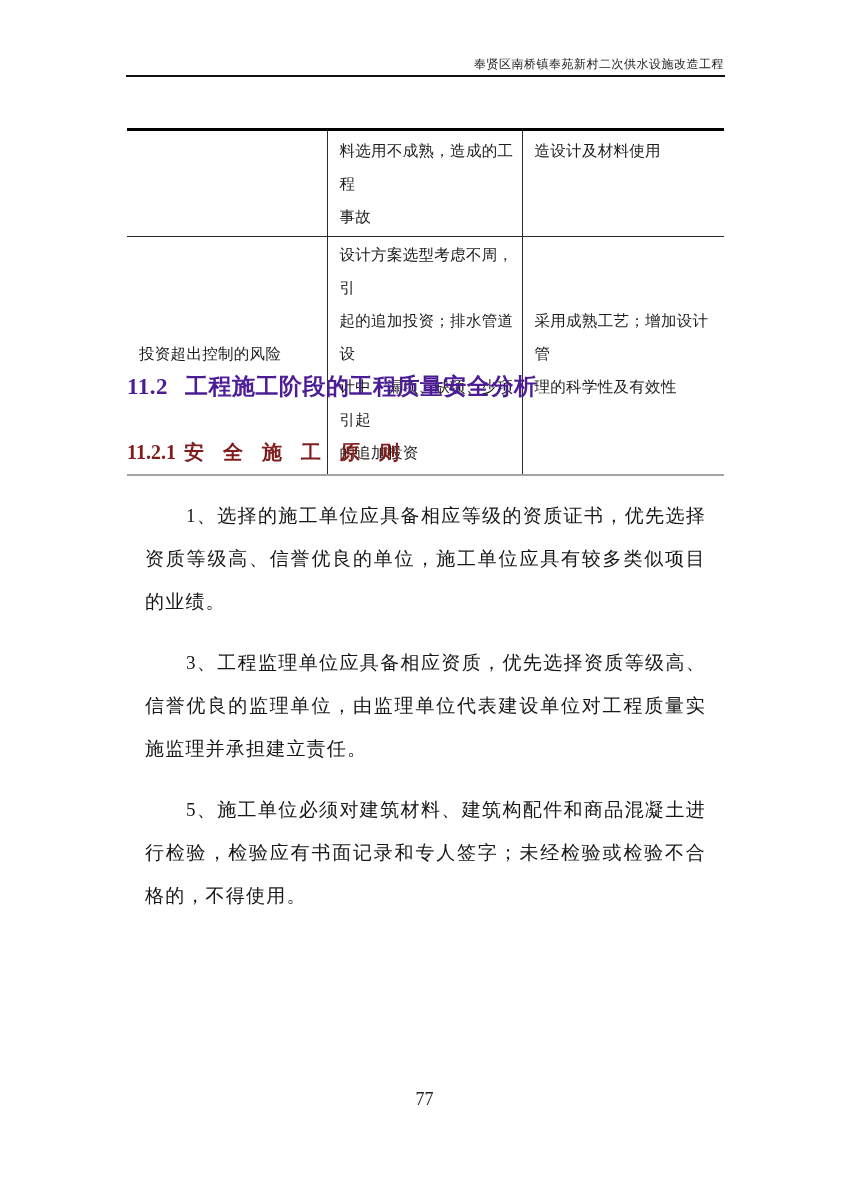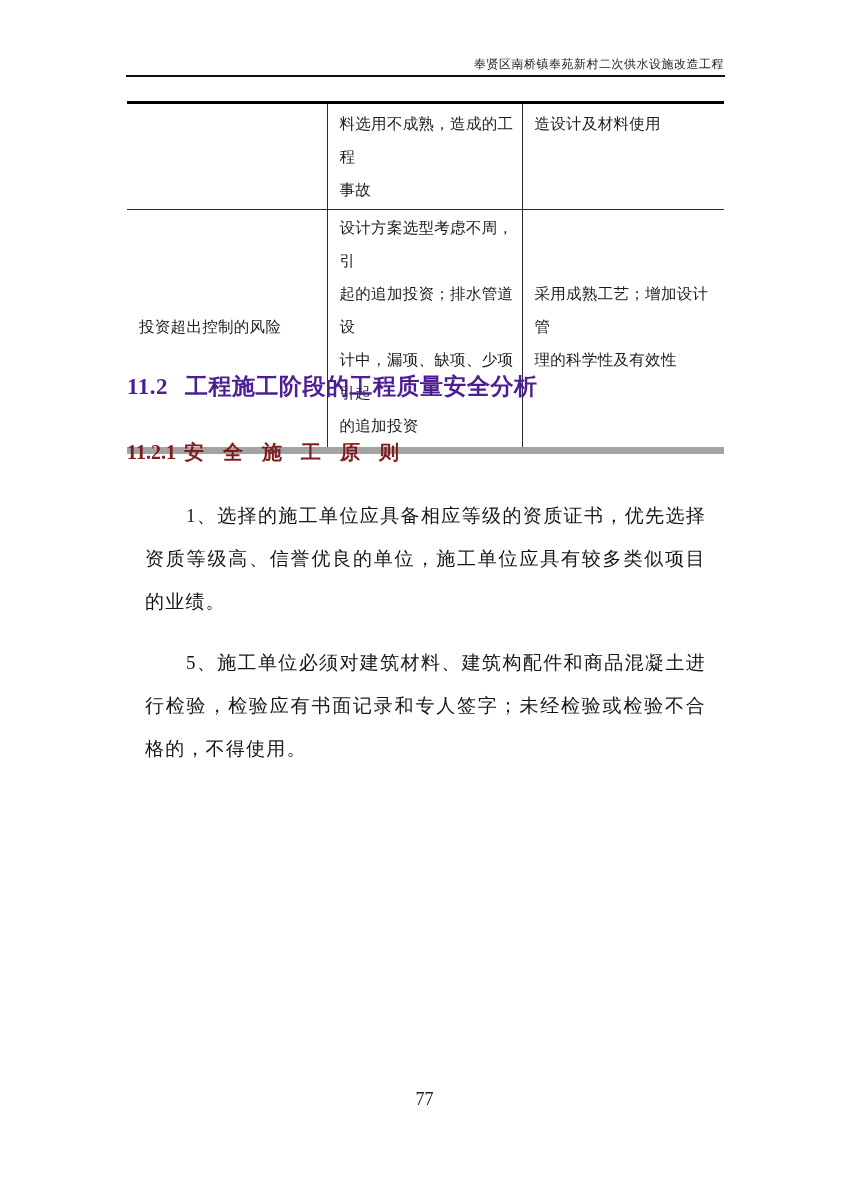--- a/index.html
+++ b/index.html
@@ -42,21 +42,21 @@
     position: absolute;
     top: 101px;
     left: 127px;
     width: 597px;
     border-collapse: collapse;
     table-layout: fixed;
     font-size: 15.5px;
     line-height: 33px;
     color: #1c1c1c;
   }
-  .risk-table { border-top: 3px solid #000000; border-bottom: 7px solid #a3a3a3; }
+  .risk-table { border-top: 3px solid #000000; border-bottom: 2px solid #a3a3a3; margin-top: 27px; }
   .risk-table td {
     border: 1px solid #2b2b2b;
     padding: 3px 5px 3px 12px;
     vertical-align: top;
     white-space: pre-line;
     text-align: left;
     letter-spacing: 0.3px;
     box-sizing: border-box;
   }
   .risk-table td:first-child { border-left: none; }
@@ -156,18 +156,19 @@
   <div class="section-heading">
     <span class="num">11.2</span><span class="ttl">工程施工阶段的工程质量安全分析</span>
   </div>
 
   <div class="subsection-heading">
     <span class="num">11.2.1</span><span class="ttl">安全施工原则</span>
   </div>
 
   <div class="body-text">
     <p>1、选择的施工单位应具备相应等级的资质证书，优先选择资质等级高、信誉优良的单位，施工单位应具有较多类似项目的业绩。</p>
+    <p>3、工程监理单位应具备相应资质，优先选择资质等级高、信誉优良的监理单位，由监理单位代表建设单位对工程质量实施监理并承担建立责任。</p>
     <p>5、施工单位必须对建筑材料、建筑构配件和商品混凝土进行检验，检验应有书面记录和专人签字；未经检验或检验不合格的，不得使用。</p>
   </div>
 
   <div class="page-number">77</div>
 
 </div>
 
 </body></html>

